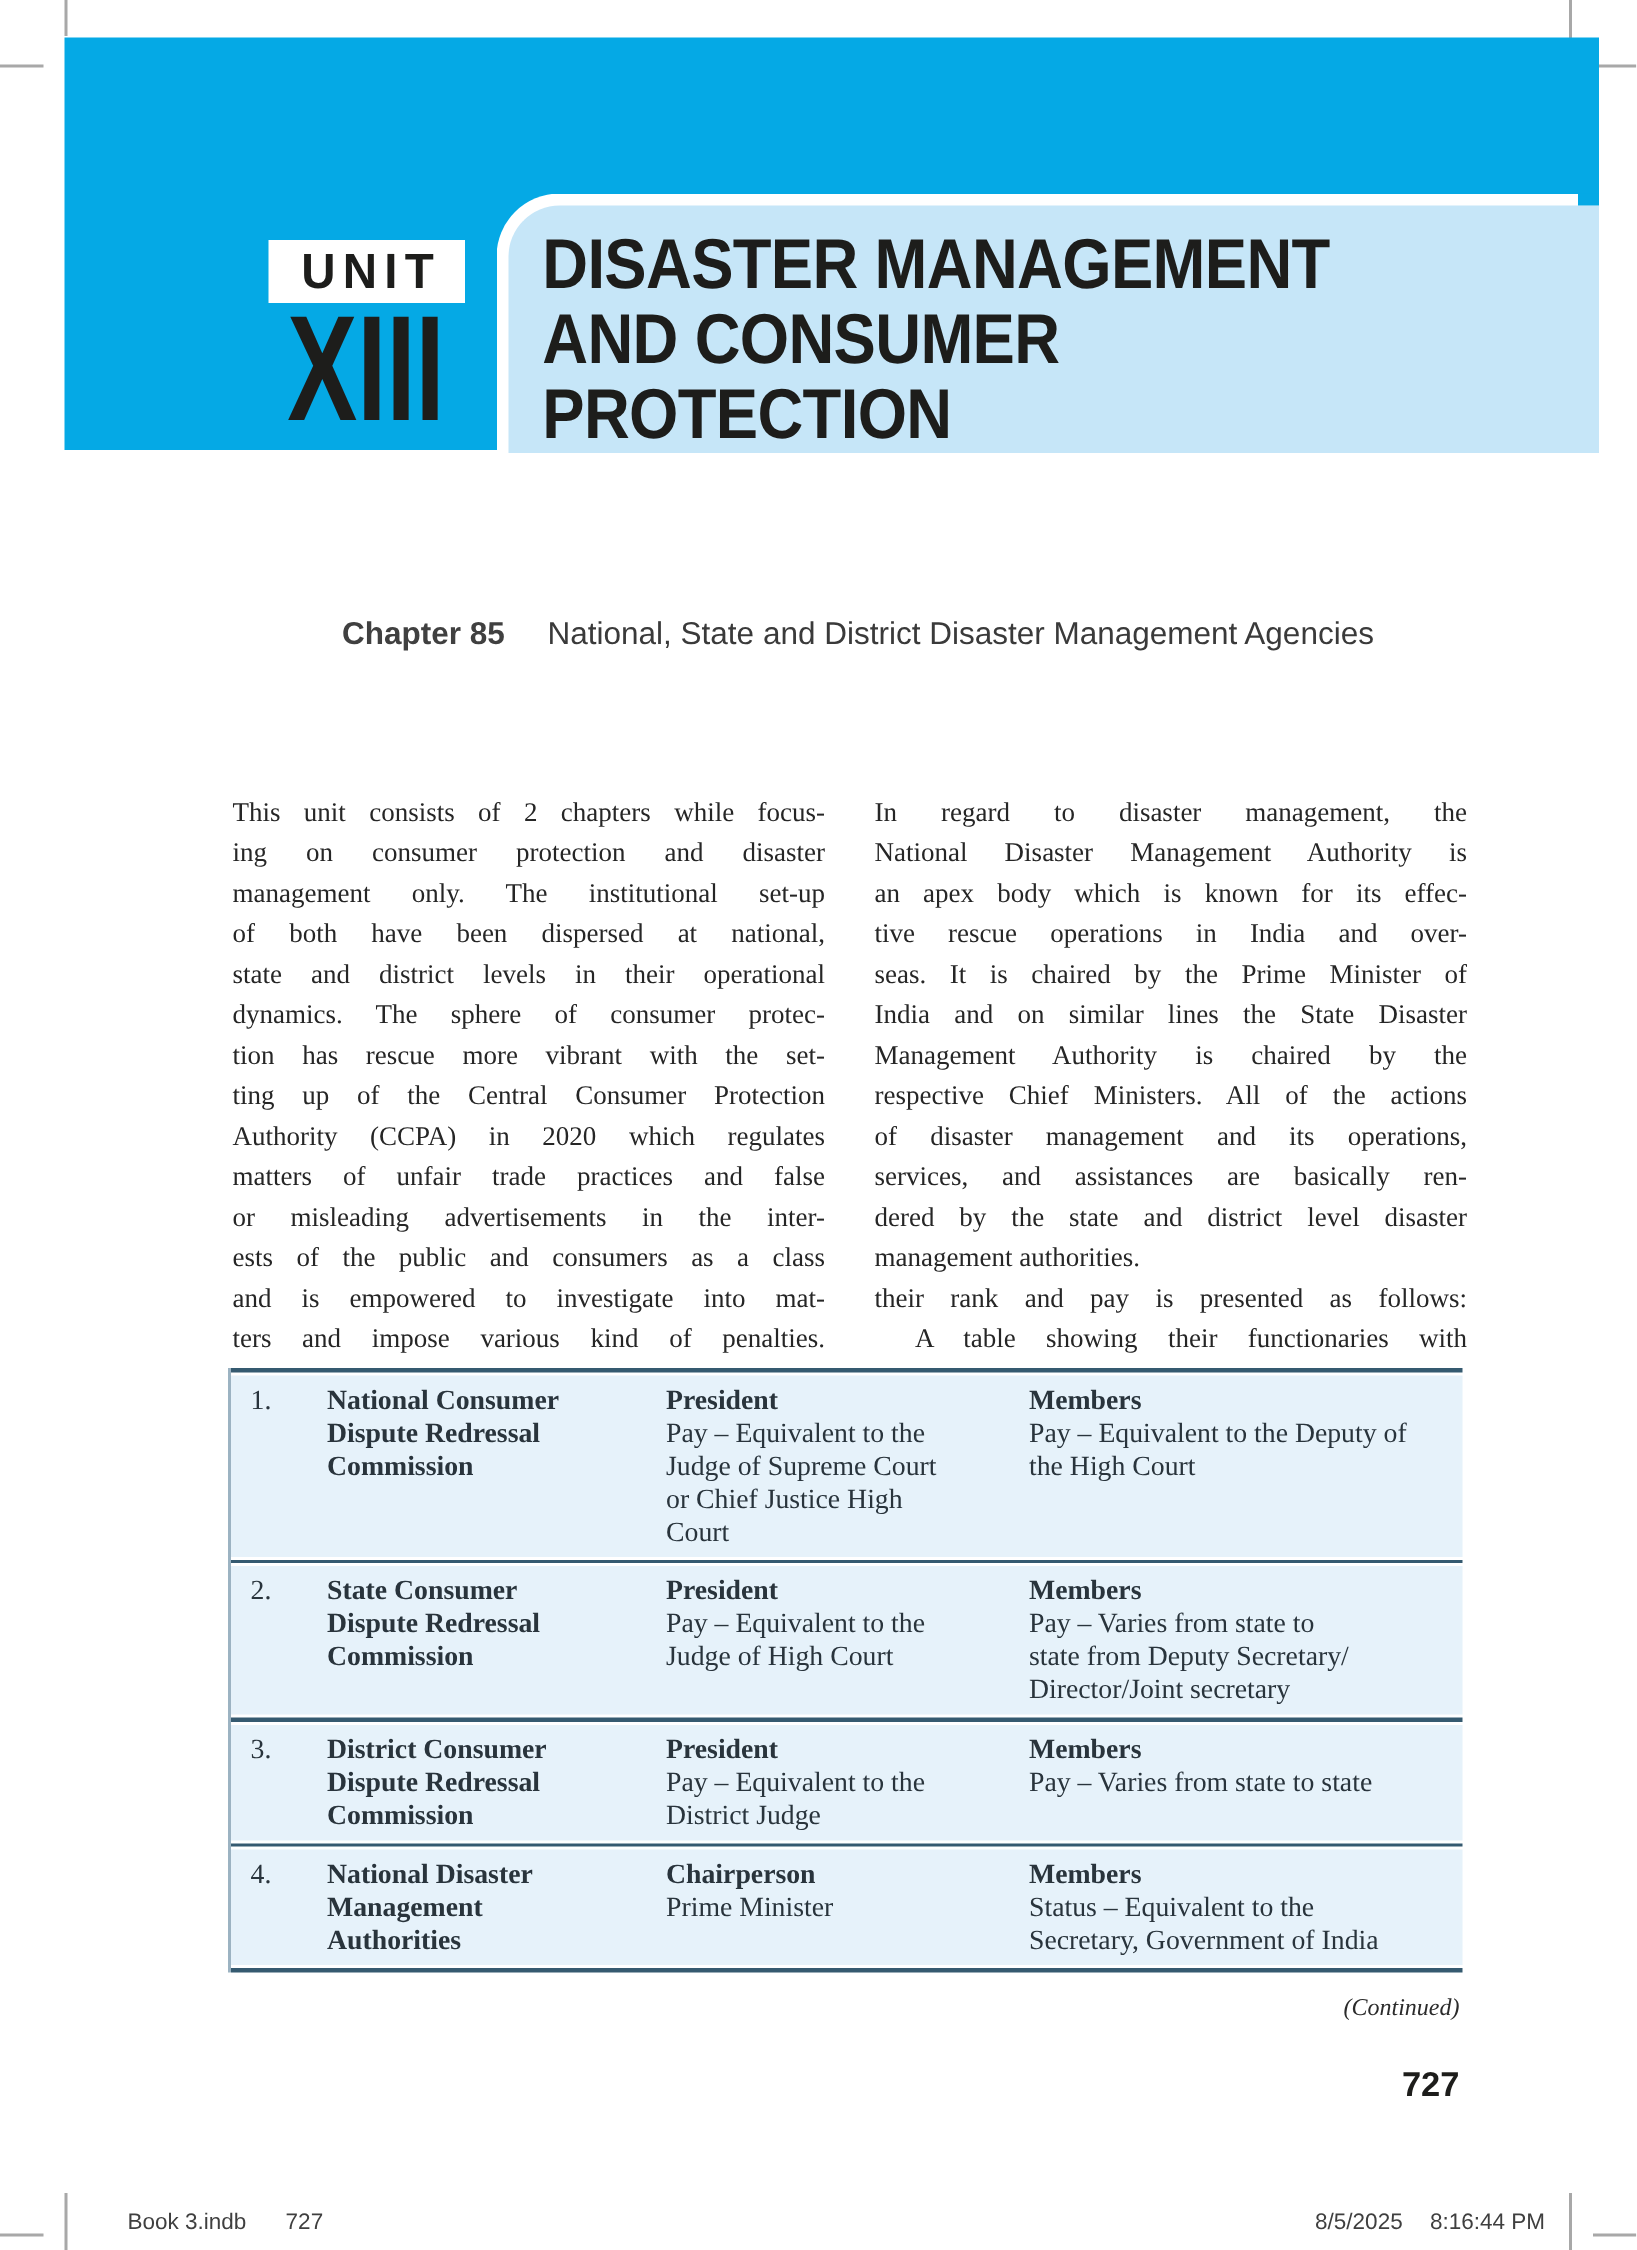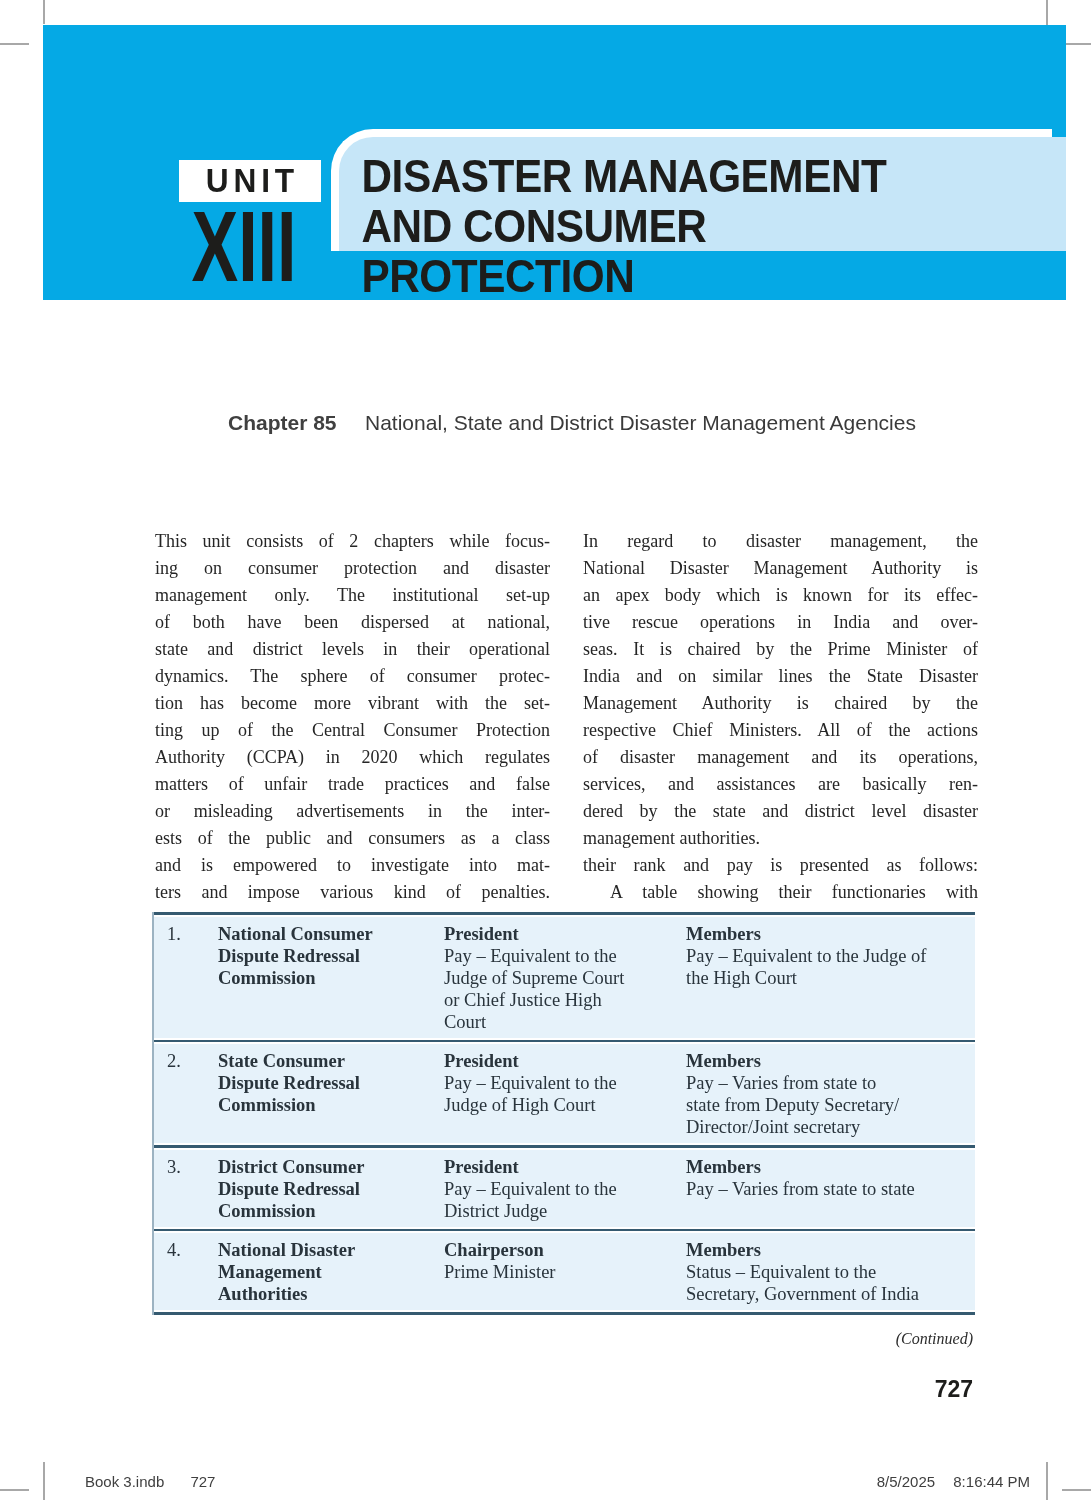--- a/index.html
+++ b/index.html
@@ -18,28 +18,28 @@
   .cm.v-tr{left:1046px;top:0;width:2px;height:27px;}
   .cm.h-tl{left:0;top:43px;width:29px;height:2px;}
   .cm.h-tr{left:1062px;top:43px;width:29px;height:2px;}
   .cm.v-bl{left:43px;top:1462px;width:2px;height:38px;}
   .cm.v-br{left:1046px;top:1462px;width:2px;height:38px;}
   .cm.h-bl{left:0;top:1489px;width:29px;height:2px;}
   .cm.h-br{left:1062px;top:1489px;width:29px;height:2px;}
 
   
   .banner{position:absolute;left:43px;top:25px;width:1023px;height:275px;background:var(--banner);}
-  .unit-box{position:absolute;left:136px;top:135px;width:142px;height:42px;background:#fff;
+  .unit-box{position:absolute;left:136px;top:135px;width:131px;height:42px;background:#fff;
             display:flex;align-items:center;justify-content:center;}
   .unit-label{font-family:"Liberation Sans", sans-serif;font-weight:bold;font-size:33px;
               letter-spacing:5px;text-indent:5px;color:#1d1d1b;transform:scaleX(.96);}
   .unit-number{position:absolute;left:101px;top:171px;width:200px;text-align:center;
                font-family:"Liberation Sans", sans-serif;font-weight:bold;font-size:100px;line-height:1;
                color:#1d1d1b;transform:scaleX(.70);transform-origin:center top;}
-  .title-outer{position:absolute;left:288px;top:104px;width:735px;height:122px;box-sizing:border-box;
+  .title-outer{position:absolute;left:288px;top:104px;width:735px;height:173px;box-sizing:border-box;
                background:var(--lightblue);border-left:8px solid #fff;border-top:8px solid #fff;
                border-top-left-radius:42px;}
   .corner-patch{position:absolute;top:-8px;right:0;width:14px;height:8px;background:var(--banner);}
   .title-text{padding:14px 0 0 25px;font-family:"Liberation Sans", sans-serif;font-weight:bold;
               font-size:47px;line-height:50px;letter-spacing:-.5px;color:#1d1d1b;
               white-space:pre-line;transform:scaleX(.90);transform-origin:0 0;}
 
   
   .chapters{position:absolute;left:228px;top:407px;font-family:"Liberation Sans", sans-serif;
             font-size:21px;line-height:31px;color:#3a3a3a;}
@@ -116,21 +116,21 @@
 </section>
 
   <section class="columns">
     <div class="bodycol">
         <div class="bline">This unit consists of 2 chapters while focus-</div>
         <div class="bline">ing on consumer protection and disaster</div>
         <div class="bline">management only. The institutional set-up</div>
         <div class="bline">of both have been dispersed at national,</div>
         <div class="bline">state and district levels in their operational</div>
         <div class="bline">dynamics. The sphere of consumer protec-</div>
-        <div class="bline">tion has become more vibrant with the set-</div>
+        <div class="bline">tion has rescue more vibrant with the set-</div>
         <div class="bline">ting up of the Central Consumer Protection</div>
         <div class="bline">Authority (CCPA) in 2020 which regulates</div>
         <div class="bline">matters of unfair trade practices and false</div>
         <div class="bline">or misleading advertisements in the inter-</div>
         <div class="bline">ests of the public and consumers as a class</div>
         <div class="bline">and is empowered to investigate into mat-</div>
         <div class="bline">ters and impose various kind of penalties.</div>
       </div>
     <div class="bodycol">
         <div class="bline">In regard to disaster management, the</div>
@@ -159,21 +159,21 @@
 Commission</div>
     <div class="tcell">
       <div class="ttitle">President</div>
       <div class="tdetail">Pay – Equivalent to the
 Judge of Supreme Court
 or Chief Justice High
 Court</div>
     </div>
     <div class="tcell">
       <div class="ttitle">Members</div>
-      <div class="tdetail">Pay – Equivalent to the Judge of
+      <div class="tdetail">Pay – Equivalent to the Deputy of
 the High Court</div>
     </div>
   </div>
 <div class="tsep"></div>
   <div class="trow">
     <div class="tnum">2.</div>
     <div class="tname">State Consumer
 Dispute Redressal
 Commission</div>
     <div class="tcell">

